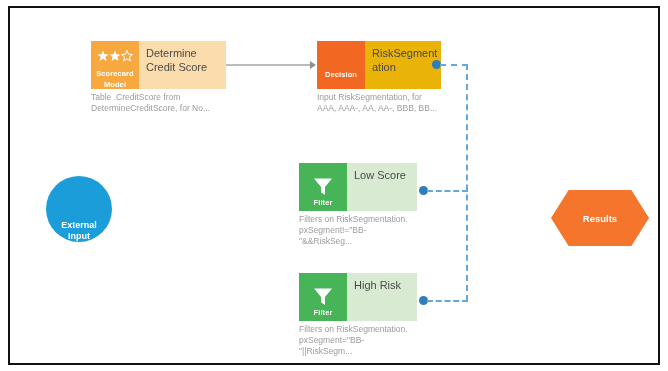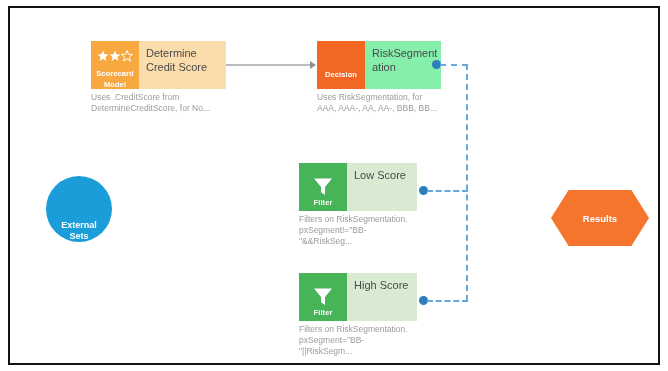--- a/index.html
+++ b/index.html
@@ -96,21 +96,21 @@
     color: #9b9b9b;
     white-space: pre-line;
   }
 
   
   .node-scorecard .node-icon { background: #f7a83e; }
   .node-scorecard .node-body { background: #fbdcad; }
 
   
   .node-decision .node-icon { background: #f26722; gap: 32px; }
-  .node-decision .node-body { background: #86efac; }
+  .node-decision .node-body { background: #eab308; }
 
   
   .node-filter .node-icon { background: #46b457; }
   .node-filter .node-body { background: #d9ead3; }
 
   
   .ellipse-node {
     position: absolute;
     border-radius: 50%;
     background: #1b9dd9;
@@ -175,42 +175,42 @@
 </head>
 <body>
 
 <div id="screen">
   <div id="canvas-frame">
     <div id="canvas">
 
       <div class="ellipse-node" style="left:36px; top:168px; width:66px; height:66px;">
         <div style="text-align:center;">
           <div class="term-label">External</div>
-          <div class="term-label">Sets</div>
+          <div class="term-label">Input</div>
         </div>
       </div>
 
       <div class="node node-scorecard" style="left:81px; top:33px; width:135px;">
         <div class="node-box">
           <div class="node-icon">
             <span class="glyph">
               <svg width="36" height="12" viewBox="0 0 36 12" aria-hidden="true">
                 <polygon points="6,0.5 7.5,4.2 11.5,4.5 8.4,7.1 9.4,11 6,8.8 2.6,11 3.6,7.1 0.5,4.5 4.5,4.2" fill="#ffffff"></polygon>
                 <polygon points="18,0.5 19.5,4.2 23.5,4.5 20.4,7.1 21.4,11 18,8.8 14.6,11 15.6,7.1 12.5,4.5 16.5,4.2" fill="#ffffff"></polygon>
                 <polygon points="30,0.5 31.5,4.2 35.5,4.5 32.4,7.1 33.4,11 30,8.8 26.6,11 27.6,7.1 24.5,4.5 28.5,4.2" fill="none" stroke="#ffffff" stroke-width="1"></polygon>
               </svg>
             </span>
             <span class="icon-label">Scorecard</span>
             <span class="icon-label">Model</span>
           </div>
           <div class="node-body">
             <span class="node-title">Determine Credit Score</span>
           </div>
         </div>
-        <div class="node-desc">Uses .CreditScore from DetermineCreditScore, for No...</div>
+        <div class="node-desc">Table .CreditScore from DetermineCreditScore, for No...</div>
       </div>
 
       <div class="node node-decision" style="left:307px; top:33px; width:124px;">
         <div class="node-box">
           <div class="node-icon">
             <span class="glyph">
               <svg width="22" height="22" viewBox="0 0 22 22" aria-hidden="true">
                 <polygon points="11,1 21,11 11,21 1,11" fill="#ffffff"></polygon>
                 <g stroke="#f26722" stroke-width="1.1">
                   <line x1="5" y1="8" x2="17" y2="8"></line>
@@ -222,21 +222,21 @@
                 </g>
               </svg>
             </span>
             <span class="icon-label">Decision</span>
             <span class="icon-label">Table</span>
           </div>
           <div class="node-body">
             <span class="node-title">RiskSegmentation</span>
           </div>
         </div>
-        <div class="node-desc">Uses RiskSegmentation, for AAA, AAA-, AA, AA-, BBB, BB...</div>
+        <div class="node-desc">Input RiskSegmentation, for AAA, AAA-, AA, AA-, BBB, BB...</div>
       </div>
 
       <div class="node node-filter" style="left:289px; top:155px; width:118px;">
         <div class="node-box">
           <div class="node-icon">
             <span class="glyph">
               <svg width="20" height="19" viewBox="0 0 20 19" aria-hidden="true">
                 <polygon points="1,1.5 19,1.5 12,10 12,18 8,15.2 8,10" fill="#ffffff"></polygon>
               </svg>
             </span>
@@ -253,21 +253,21 @@
         <div class="node-box">
           <div class="node-icon">
             <span class="glyph">
               <svg width="20" height="19" viewBox="0 0 20 19" aria-hidden="true">
                 <polygon points="1,1.5 19,1.5 12,10 12,18 8,15.2 8,10" fill="#ffffff"></polygon>
               </svg>
             </span>
             <span class="icon-label">Filter</span>
           </div>
           <div class="node-body">
-            <span class="node-title">High Score</span>
+            <span class="node-title">High Risk</span>
           </div>
         </div>
         <div class="node-desc">Filters on RiskSegmentation. pxSegment="BB-"||RiskSegm...</div>
       </div>
 
       <div class="hex-node" style="left:541px; top:182px; width:98px; height:56px;">
         <span class="term-label">Results</span>
       </div>
 
       <div class="conn-solid" style="left:216px; top:56px; width:86px;"></div>

